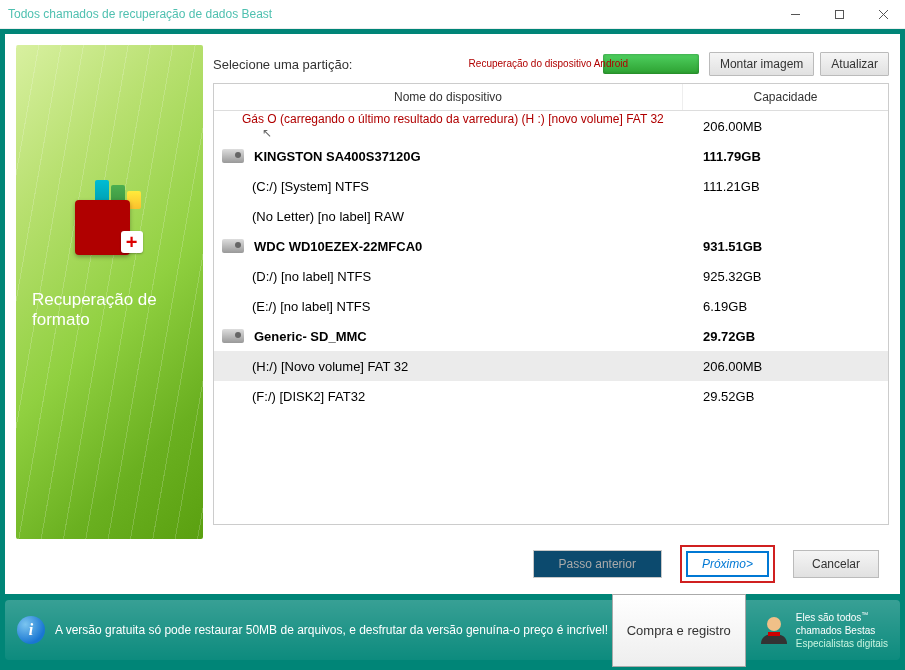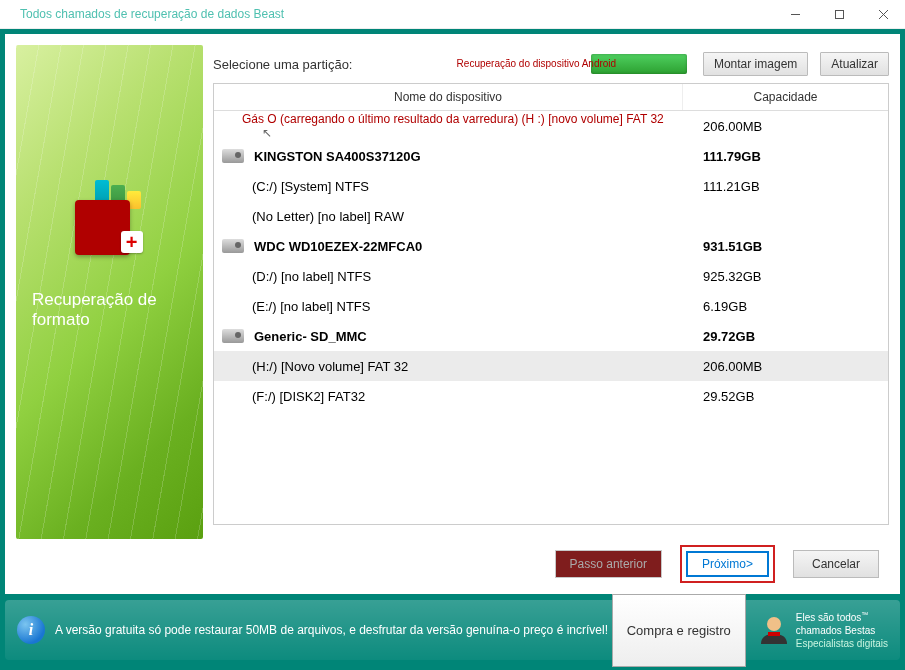--- a/index.html
+++ b/index.html
@@ -1,19 +1,19 @@
 <!DOCTYPE html>
 <html><head>
 <meta charset="utf-8">
 <style>
   * { box-sizing: border-box; margin: 0; padding: 0; font-family: 'Segoe UI', Tahoma, sans-serif; }
   body { width: 905px; height: 670px; background: #fff; overflow: hidden; }
   
   .titlebar { height: 29px; display: flex; align-items: center; justify-content: space-between; background: #fff; border-bottom: 1px solid #eee; }
-  .title-text { color: #4fc0b0; font-size: 12px; padding-left: 8px; margin-left: 12px; }
+  .title-text { color: #4fc0b0; font-size: 12px; padding-left: 8px; }
   .titlebar-buttons { display: flex; }
   .titlebar-btn { width: 44px; height: 28px; display: flex; align-items: center; justify-content: center; color: #555; cursor: pointer; }
   .titlebar-btn svg { width: 11px; height: 11px; }
   
   .outer-frame { background: #008577; padding: 5px 5px 0 5px; height: 641px; }
   .content-area { background: #fff; height: 560px; padding: 11px; display: flex; gap: 10px; }
   
   .left-panel { width: 187px; height: 494px; background: linear-gradient(135deg, #d8f0a0 0%, #b8e070 25%, #90d040 55%, #6ab020 80%, #5aa010 100%); position: relative; overflow: hidden; border-radius: 2px; }
   .left-panel::before { content: ''; position: absolute; top: 0; left: 0; right: 0; bottom: 0; background: repeating-linear-gradient(100deg, rgba(255,255,255,0.18) 0px, rgba(255,255,255,0.18) 1px, transparent 1px, transparent 22px); }
   .recovery-icon { width: 90px; height: 80px; margin: 130px auto 0 auto; position: relative; }
@@ -22,21 +22,21 @@
   .recovery-top .bar1 { width: 14px; height: 30px; background: linear-gradient(to bottom, #00bcd4, #0097a7); position: absolute; left: 0; top: 5px; border-radius: 2px; }
   .recovery-top .bar2 { width: 14px; height: 24px; background: linear-gradient(to bottom, #4caf50, #388e3c); position: absolute; left: 16px; top: 10px; border-radius: 2px; }
   .recovery-top .bar3 { width: 14px; height: 18px; background: linear-gradient(to bottom, #ffeb3b, #fbc02d); position: absolute; left: 32px; top: 16px; border-radius: 2px; }
   .recovery-cross { position: absolute; right: 12px; bottom: 2px; width: 22px; height: 22px; background: #fff; border-radius: 3px; display: flex; align-items: center; justify-content: center; box-shadow: 0 1px 2px rgba(0,0,0,0.3); }
   .recovery-cross::before { content: '+'; color: #d00; font-size: 20px; font-weight: bold; line-height: 1; }
   .left-heading { position: absolute; left: 16px; top: 245px; color: #fff; font-size: 17px; font-weight: 300; line-height: 1.2; }
   
   .right-panel { flex: 1; display: flex; flex-direction: column; }
   .top-row { display: flex; align-items: center; justify-content: space-between; height: 38px; }
   .select-label { font-size: 13px; color: #333; }
-  .top-row-btns { display: flex; align-items: center; gap: 12px; }
+  .top-row-btns { display: flex; align-items: center; gap: 6px; }
   .android-link { color: #b00000; font-size: 10px; margin-right: 4px; position: relative; }
   .android-badge { display: inline-block; width: 96px; height: 20px; background: linear-gradient(to bottom, #4fd060 0%, #2ca030 100%); border-radius: 2px; margin-left: -28px; vertical-align: middle; box-shadow: inset 0 0 3px rgba(0,0,0,0.3); }
   .btn-gray { background: linear-gradient(to bottom, #f5f5f5, #e1e1e1); border: 1px solid #bbb; padding: 4px 10px; font-size: 12px; cursor: pointer; border-radius: 1px; color: #333; }
   
   .device-table { flex: 1; border: 1px solid #ccc; overflow: auto; height: 440px; }
   .table-header { display: flex; border-bottom: 1px solid #ddd; background: #fff; font-size: 12px; color: #333; }
   .th-name { flex: 1; text-align: center; padding: 6px 0; border-right: 1px solid #eee; }
   .th-cap { width: 205px; text-align: center; padding: 6px 0; }
   .table-body { font-size: 13px; }
   .row { display: flex; align-items: center; min-height: 30px; }
@@ -46,23 +46,23 @@
   .row.disk .cell-name { font-weight: bold; padding-left: 8px; }
   .row.disk .cell-cap { font-weight: bold; }
   .row.part .cell-name { padding-left: 38px; }
   .row.info .cell-name { color: #b00000; font-size: 12px; padding-left: 4px; flex-direction: column; align-items: flex-start; margin-left: 24px; }
   .row.info .cell-cap { }
   .cursor-icon { font-size: 12px; color: #666; padding-left: 20px; }
   .disk-icon { width: 22px; height: 14px; background: linear-gradient(to bottom, #ddd, #999); border-radius: 2px; margin-right: 10px; flex-shrink: 0; position: relative; }
   .disk-icon::after { content: ''; position: absolute; right: 3px; top: 3px; width: 6px; height: 6px; border-radius: 50%; background: #666; }
   
   .footer-actions { display: flex; justify-content: flex-end; align-items: center; gap: 18px; padding: 20px 10px 0 0; }
-  .btn-disabled { background: #7f1d1d; border: 1px solid #c8c8c8; color: #aaa; padding: 6px 14px; font-size: 12px; cursor: not-allowed; }
+  .btn-disabled { background: #0c4a6e; border: 1px solid #c8c8c8; color: #aaa; padding: 6px 25px; font-size: 12px; cursor: not-allowed; }
   .btn-primary-wrap { border: 2px solid #d02020; padding: 4px; display: inline-block; }
-  .btn-primary { background: #fff; border: 2px solid #0078d4; color: #0078d4; padding: 4px 14px; font-size: 12px; cursor: pointer; }
+  .btn-primary { background: #fff; border: 2px solid #0078d4; color: #0078d4; padding: 4px 14px; font-size: 12px; cursor: pointer; font-style: italic; }
   .btn-cancel { background: linear-gradient(to bottom, #f5f5f5, #e1e1e1); border: 1px solid #bbb; padding: 6px 18px; font-size: 12px; cursor: pointer; color: #333; }
   
   .bottom-bar { height: 60px; margin-top: 6px; background: linear-gradient(to bottom, rgba(255,255,255,0.22), rgba(255,255,255,0.05)); border-radius: 4px; display: flex; align-items: center; padding: 0 12px; justify-content: space-between; }
   .bottom-left { display: flex; align-items: center; gap: 10px; }
   .info-icon { width: 28px; height: 28px; border-radius: 50%; background: radial-gradient(circle at 30% 30%, #7bc5f0, #1976d2 70%); display: flex; align-items: center; justify-content: center; color: #fff; font-weight: bold; font-style: italic; font-family: serif; font-size: 16px; }
   .free-text { color: #fff; font-size: 12px; }
   .bottom-right { display: flex; align-items: center; gap: 12px; }
   .btn-buy { background: linear-gradient(to bottom, #fff, #eee); border: 1px solid #aaa; padding: 28px 14px; font-size: 13px; cursor: pointer; color: #333; }
   .slogan-box { display: flex; align-items: center; gap: 6px; }
   .avatar-icon { width: 32px; height: 32px; }

